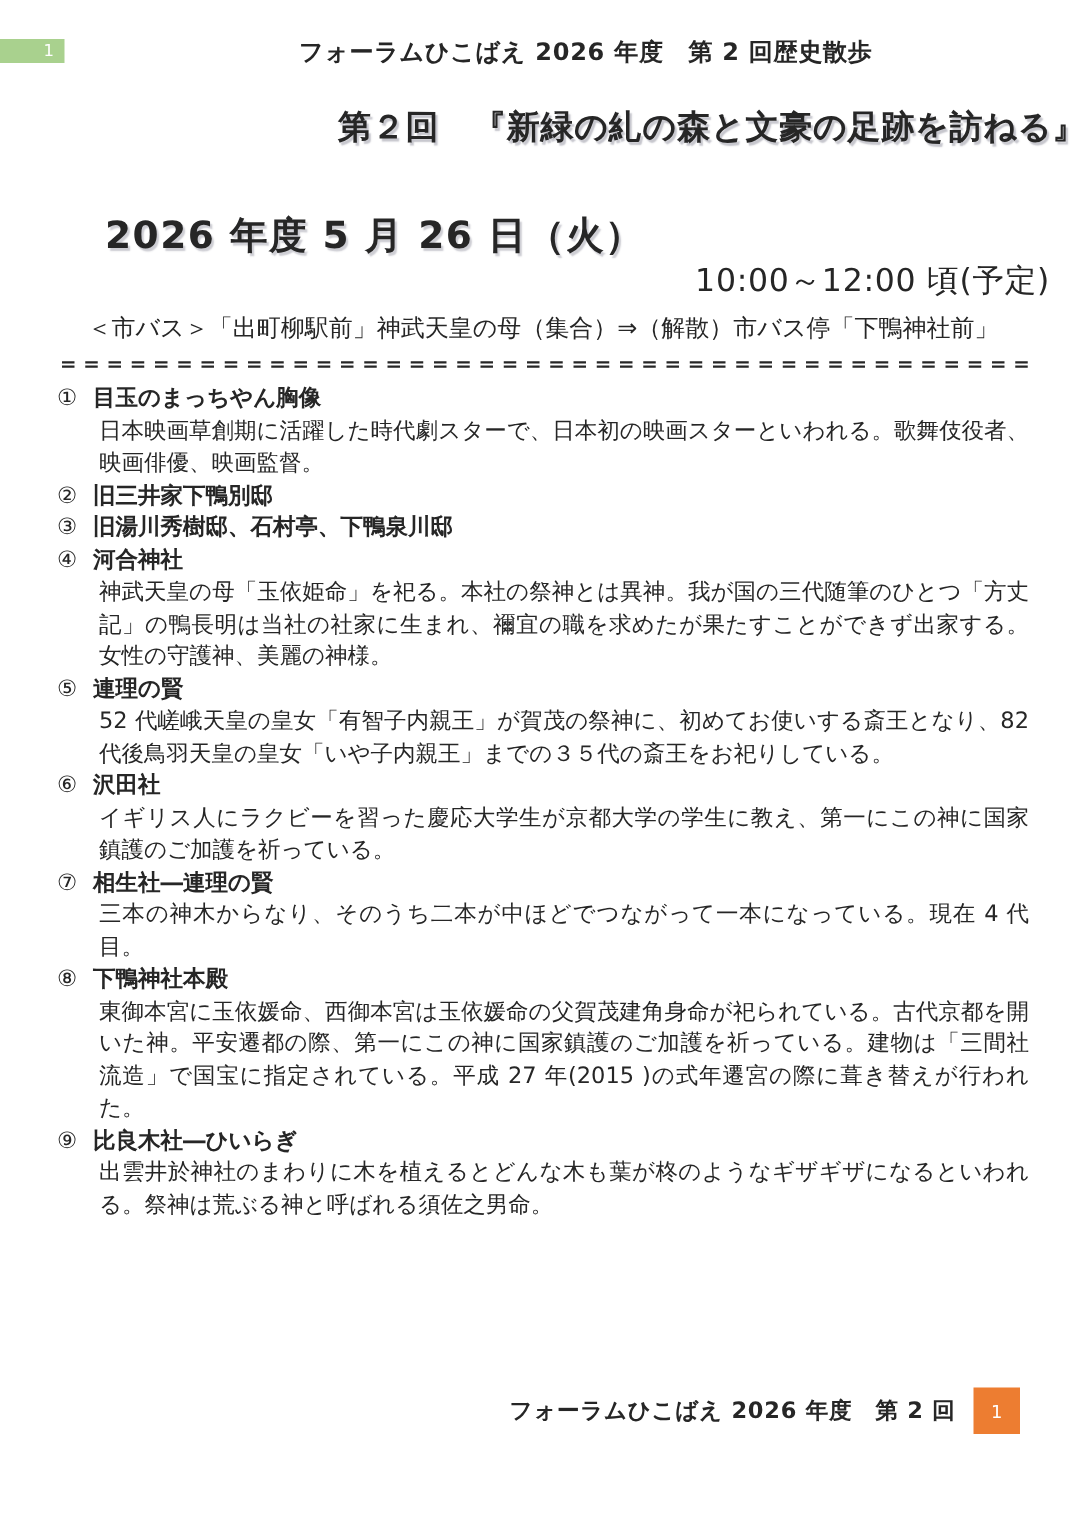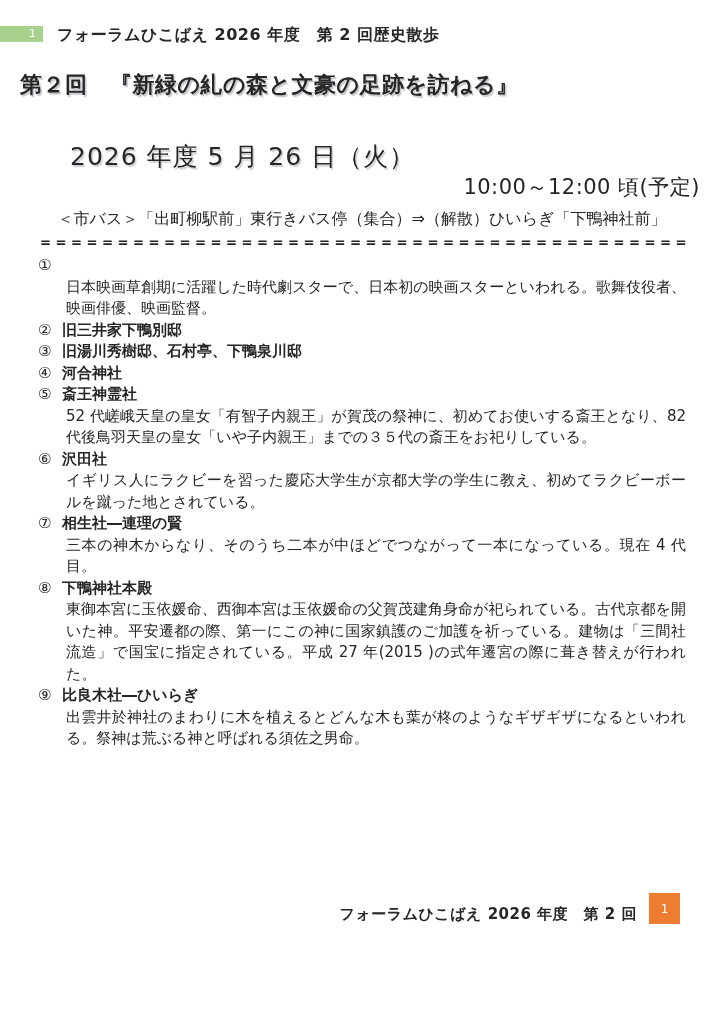--- a/index.html
+++ b/index.html
@@ -22,36 +22,37 @@
     position:absolute; left:0; top:26px;
     width:43px; height:16px;
     background:#a9d18e;
     color:#ffffff; font-size:11px; line-height:16px;
     text-align:right; padding-right:7px;
   }
   .header-title {
     margin-left:57px;
     font-size:16px; font-weight:bold; line-height:18px;
     letter-spacing:0.5px;
+    text-align:center;
   }
 
   
   .main-title {
     margin-top:26px;
-    text-align:left;
+    text-align:right;
     font-size:22px; font-weight:bold;
     letter-spacing:0.5px;
     text-shadow:1.5px 2px 1px rgba(90,90,110,0.35);
     margin-left:20px;
   }
 
   
   .date-line {
     margin:40px 16px 0 70px;
-    font-size:25px; font-weight:normal;
+    font-size:25px; font-weight:bold;
     letter-spacing:1px;
     text-shadow:1.5px 2px 1px rgba(90,90,110,0.3);
   }
   .time-line {
     margin-top:0;
     text-align:right; padding-right:24px;
     font-size:21px;
     letter-spacing:0.5px;
   }
   .bus-line {
@@ -72,22 +73,22 @@
   .item-head { display:flex; font-weight:bold; }
   .item-head .num { width:24px; flex:0 0 24px; font-weight:normal; }
   .item-body {
     margin-left:28px;
     white-space:pre-line;
     text-align:justify;
   }
 
   
   .footer {
-    position:absolute; right:44px; top:893px;
-    display:flex; align-items:flex-end; gap:12px;
+    position:absolute; right:44px; top:925px;
+    display:flex; align-items:center; gap:12px;
   }
   .footer-text { font-size:15px; font-weight:bold; letter-spacing:0.5px; }
   .footer-badge {
     width:31px; height:31px;
     background:#ed7d31;
     color:#ffffff; font-size:12px;
     display:flex; align-items:center; justify-content:center;
   }
 </style>
 </head>
@@ -97,28 +98,29 @@
 
   <div class="header-row">
     <div class="header-badge">1</div>
     <div class="header-title">フォーラムひこばえ 2026 年度　第 2 回歴史散歩</div>
   </div>
 
   <h1 class="main-title">第２回　『新緑の糺の森と文豪の足跡を訪ねる』</h1>
 
   <div class="date-line">2026 年度 5 月 26 日（火）</div>
   <div class="time-line">10:00～12:00 頃(予定)</div>
-  <div class="bus-line">＜市バス＞「出町柳駅前」東行きバス停（集合）⇒（解散）ひいらぎ「下鴨神社前」</div>
+  <div class="bus-line">＜市バス＞「出町柳駅前」神武天皇の母（集合）⇒（解散）市バス停「下鴨神社前」</div>
   <div class="separator">＝＝＝＝＝＝＝＝＝＝＝＝＝＝＝＝＝＝＝＝＝＝＝＝＝＝＝＝＝＝＝＝＝＝＝＝＝＝＝＝＝＝＝＝</div>
 
   <section class="list">
 
     <div class="item">
       <div class="item-head">
         <span class="num">①</span>
+        <span class="item-title">目玉のまっちやん胸像</span>
       </div>
       <div class="item-body">日本映画草創期に活躍した時代劇スターで、日本初の映画スターといわれる。歌舞伎役者、映画俳優、映画監督。</div>
     </div>
 
     <div class="item">
       <div class="item-head">
         <span class="num">②</span>
         <span class="item-title">旧三井家下鴨別邸</span>
       </div>
     </div>
@@ -128,36 +130,37 @@
         <span class="num">③</span>
         <span class="item-title">旧湯川秀樹邸、石村亭、下鴨泉川邸</span>
       </div>
     </div>
 
     <div class="item">
       <div class="item-head">
         <span class="num">④</span>
         <span class="item-title">河合神社</span>
       </div>
+      <div class="item-body">神武天皇の母「玉依姫命」を祀る。本社の祭神とは異神。我が国の三代随筆のひとつ「方丈記」の鴨長明は当社の社家に生まれ、禰宜の職を求めたが果たすことができず出家する。女性の守護神、美麗の神様。</div>
     </div>
 
     <div class="item">
       <div class="item-head">
         <span class="num">⑤</span>
-        <span class="item-title">斎王神霊社</span>
+        <span class="item-title">連理の賢</span>
       </div>
       <div class="item-body">52 代嵯峨天皇の皇女「有智子内親王」が賀茂の祭神に、初めてお使いする斎王となり、82 代後鳥羽天皇の皇女「いや子内親王」までの３５代の斎王をお祀りしている。</div>
     </div>
 
     <div class="item">
       <div class="item-head">
         <span class="num">⑥</span>
         <span class="item-title">沢田社</span>
       </div>
-      <div class="item-body">イギリス人にラクビーを習った慶応大学生が京都大学の学生に教え、初めてラクビーボールを蹴った地とされている。</div>
+      <div class="item-body">イギリス人にラクビーを習った慶応大学生が京都大学の学生に教え、第一にこの神に国家鎮護のご加護を祈っている。</div>
     </div>
 
     <div class="item">
       <div class="item-head">
         <span class="num">⑦</span>
         <span class="item-title">相生社―連理の賢</span>
       </div>
       <div class="item-body">三本の神木からなり、そのうち二本が中ほどでつながって一本になっている。現在 4 代目。</div>
     </div>
 

